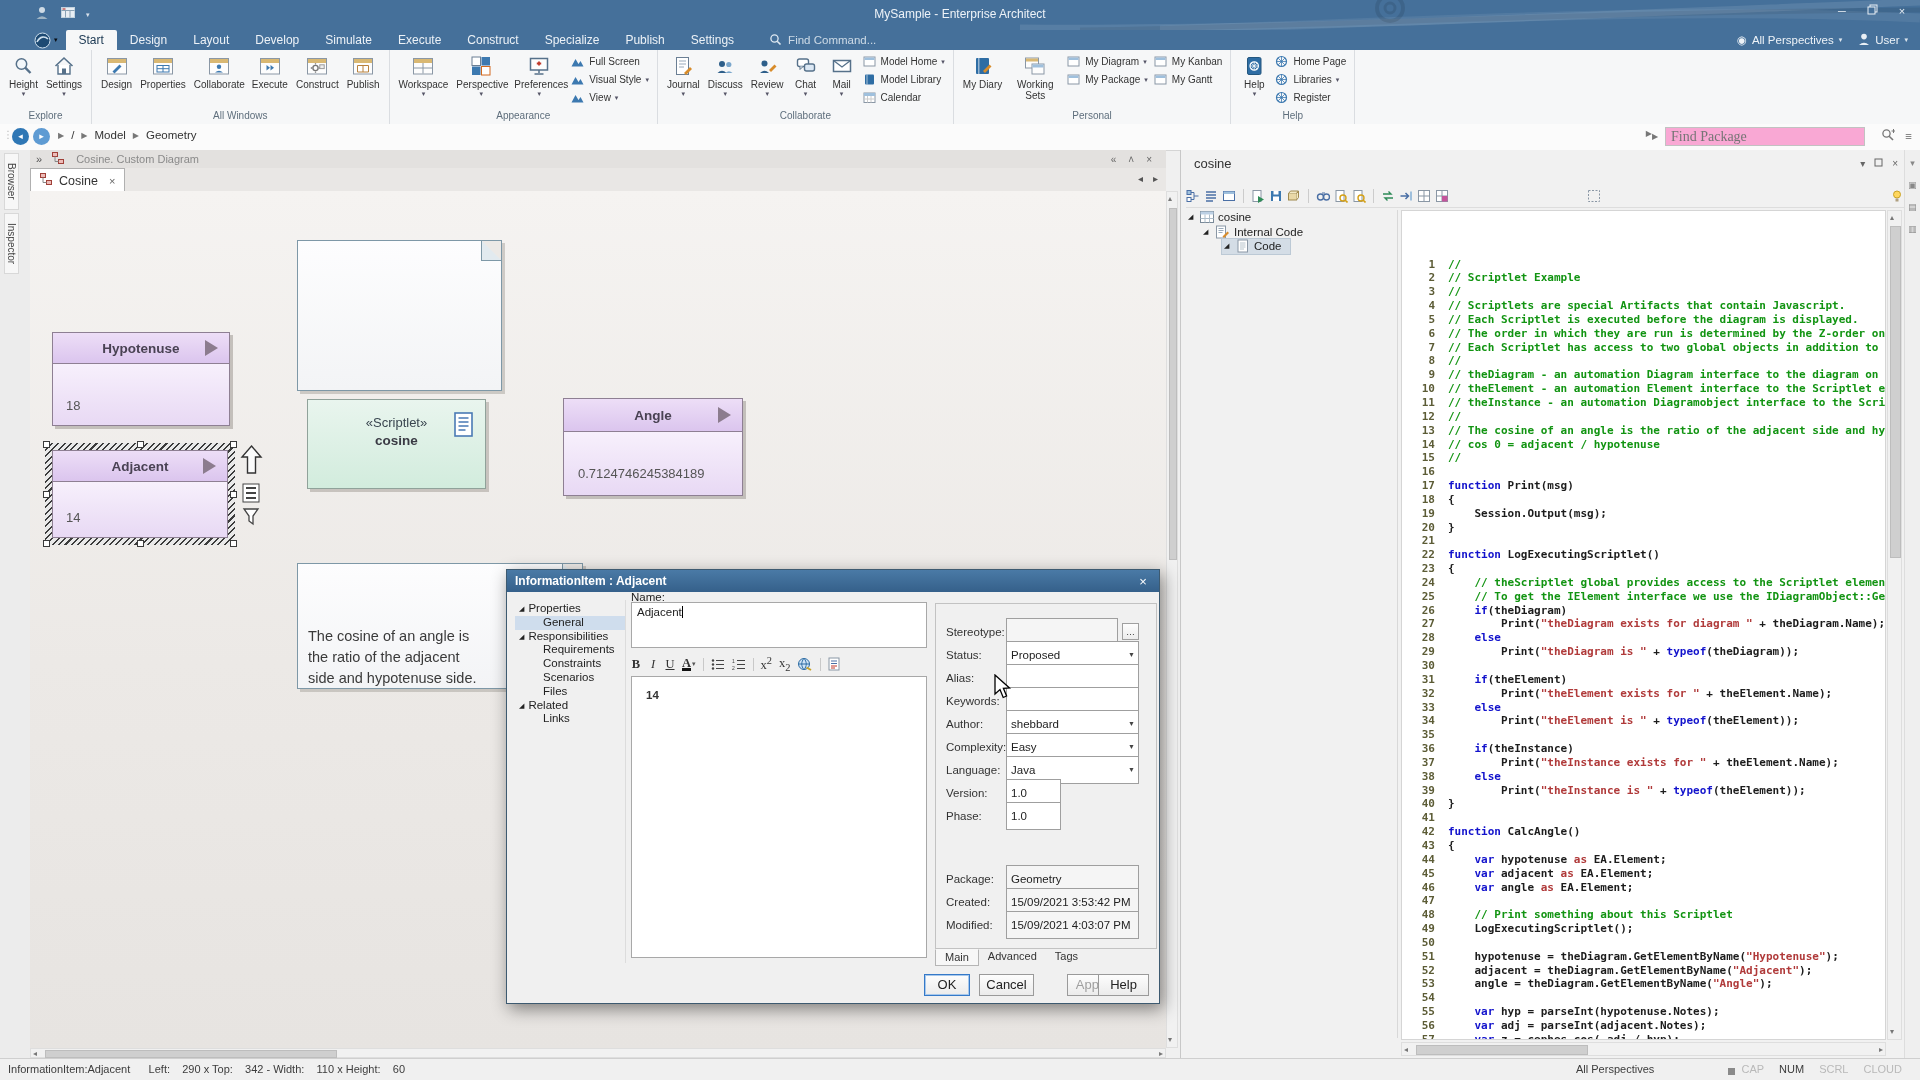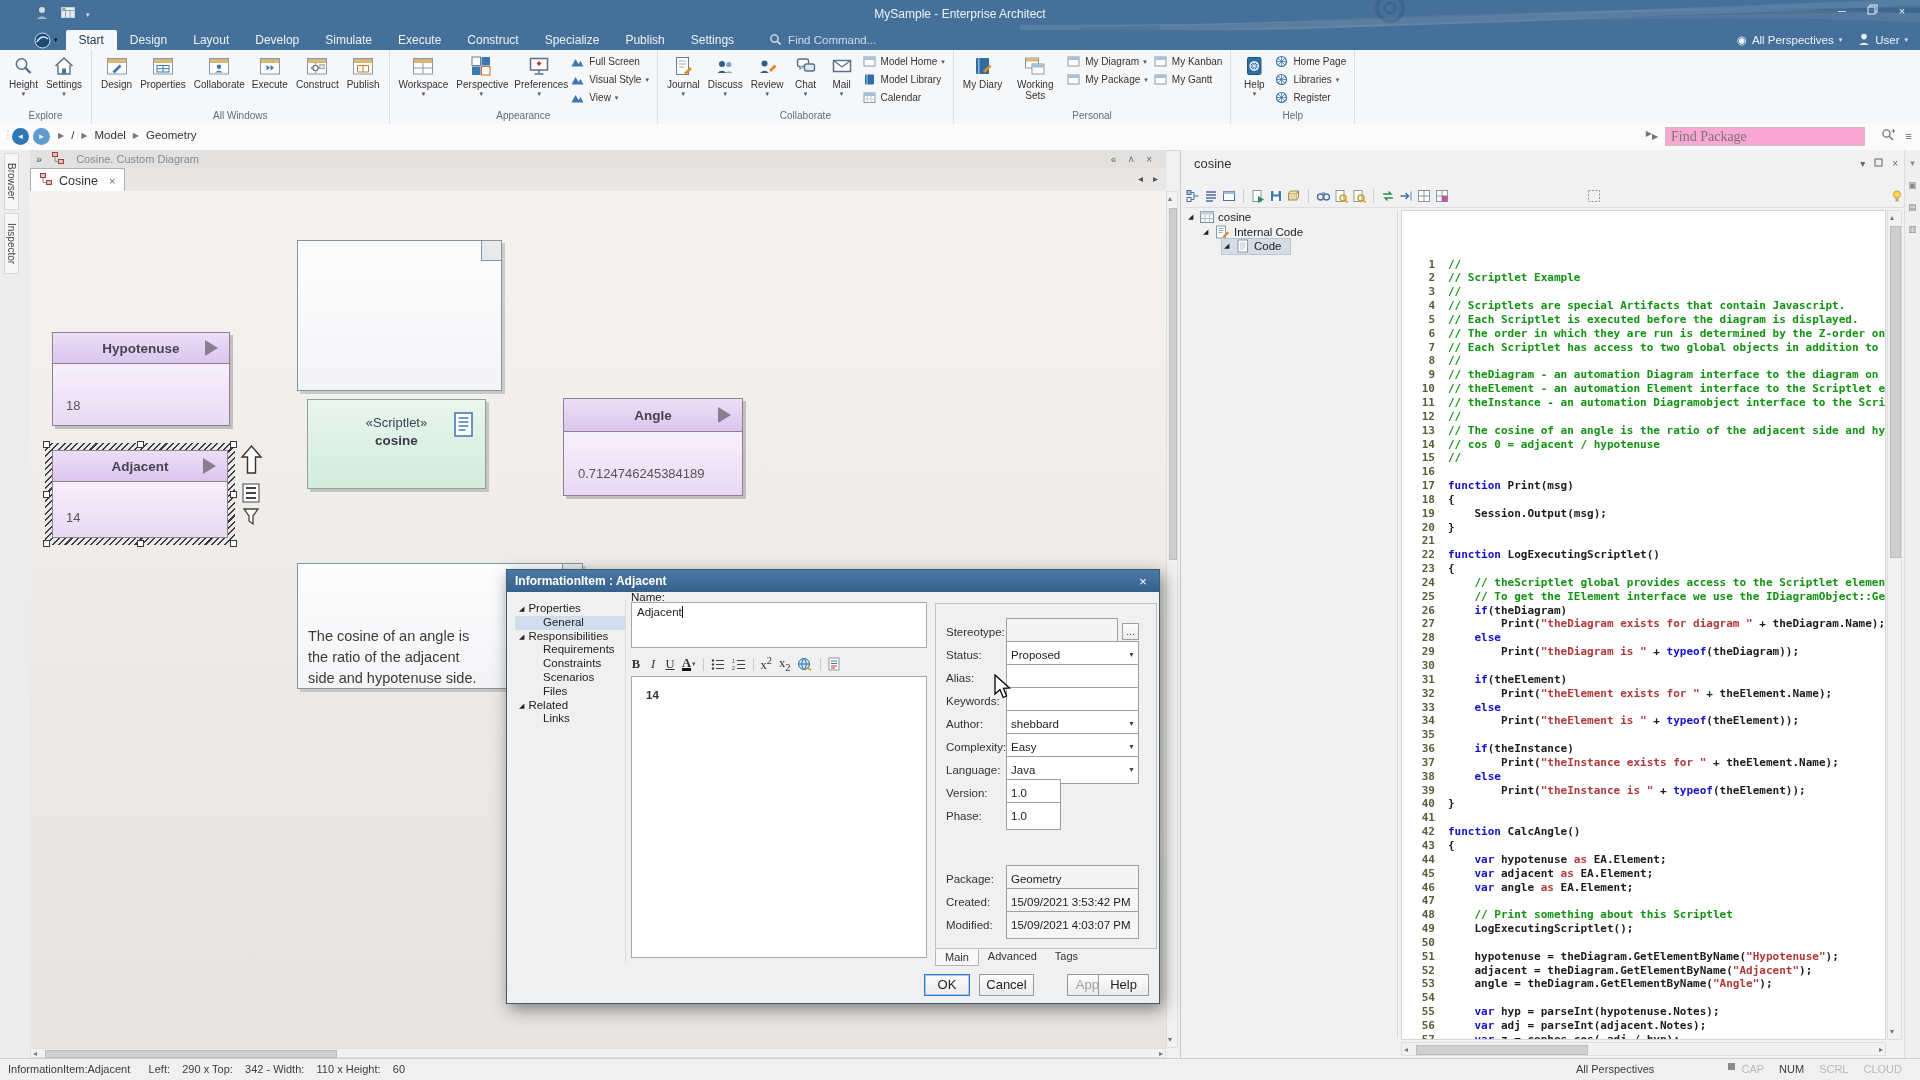--- a/index.html
+++ b/index.html
@@ -139,21 +139,21 @@
   .cl{height:13.85px;overflow:hidden}
   .ln{display:inline-block;width:27px;text-align:right;margin-right:13px;color:#5c5c36}
   .c{color:#129412}.k{color:#1212cc}.s{color:#b03a3a}.f{font-weight:bold}
   .cpvscroll{position:absolute;right:18px;top:60px;bottom:18px;width:15px}
   .cphscroll{position:absolute;left:220px;right:34px;bottom:2px;height:14px}
   .cpstrip{position:absolute;right:0;top:0;width:16px;bottom:0;background:#efefef;border-left:1px solid #ddd;display:flex;flex-direction:column;align-items:center;padding-top:8px;gap:12px;color:#888;font-size:9px;box-sizing:border-box}
   
   .statusbar{position:absolute;left:0;top:1058px;width:100%;height:22px;background:#f0f0f0;border-top:1px solid #cfcfcf;font-size:11px;color:#3c3c3c}
   .sleft{position:absolute;left:8px;top:4px;white-space:pre}
   .spersp{position:absolute;left:1576px;top:4px}
-  .sind{position:absolute;right:18px;top:4px;display:flex;gap:6px;align-items:flex-start}
+  .sind{position:absolute;right:18px;top:4px;display:flex;gap:6px;align-items:flex-end}
   .sind .dim{color:#b9b9b9}
   .sind .on{color:#3c3c3c}
   .sqdot{width:7px;height:7px;background:#8a8a8a;display:inline-block}
   .cursor{position:absolute;z-index:60;pointer-events:none}
 </style>
 </head>
 <body>
 
 <div id="app">
 

